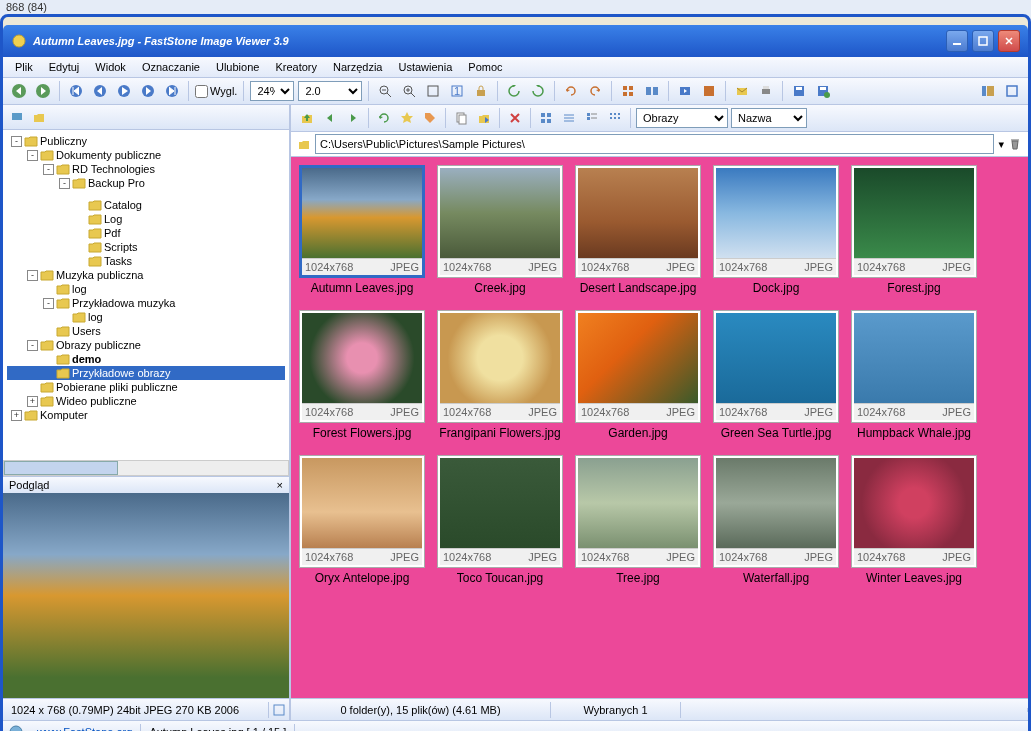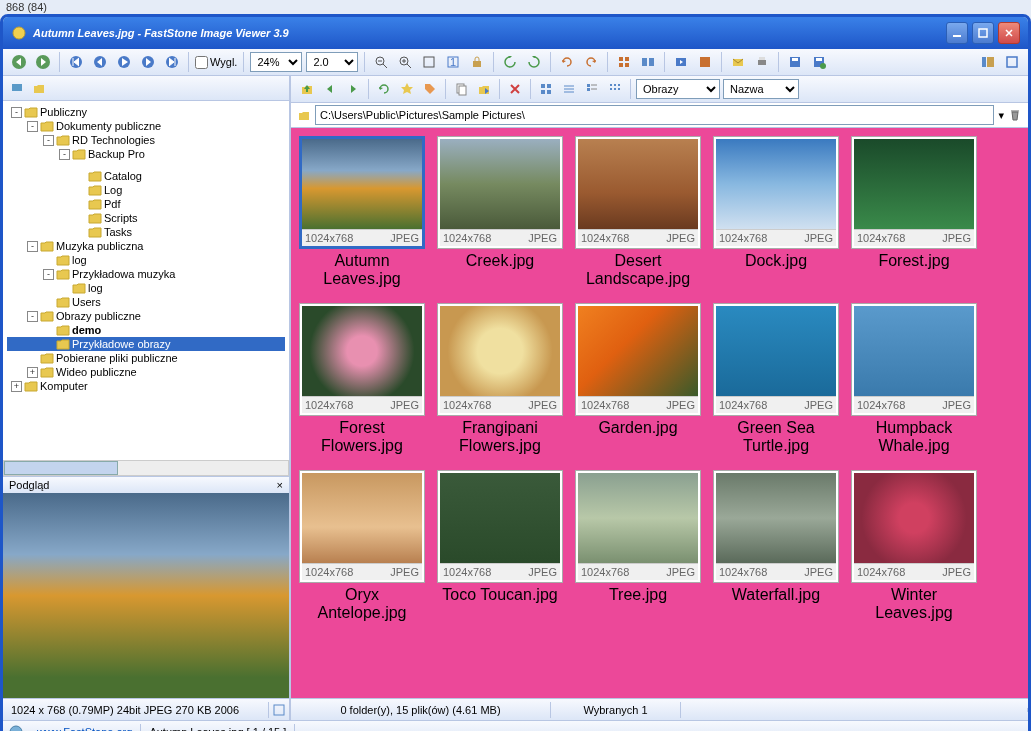--- a/index.html
+++ b/index.html
@@ -1,18 +1,18 @@
 <!DOCTYPE html>
 <html><head>
 <meta charset="utf-8">
 <style>
 * { margin: 0; padding: 0; box-sizing: border-box; font-family: Tahoma, Arial, sans-serif; font-size: 11px; }
 body { background: #e5ecf7; width: 1031px; height: 731px; overflow: hidden; }
 .window { border: 3px solid #1e56c8; border-radius: 8px 8px 0 0; background: #ece9d8; height: 100%; display: flex; flex-direction: column; }
-.titlebar { background: linear-gradient(#3a81e8,#1e56c8); color: #fff; padding: 5px 8px; display: flex; align-items: center; gap: 6px; font-size: 12px; border-radius: 5px 5px 0 0; }
+.titlebar { background: linear-gradient(#3a81e8,#1e56c8); color: #fff; padding: 5px 8px; display: flex; align-items: center; gap: 6px; font-size: 12px; border-radius: 5px 5px 0 0; margin-top: 8px; }
 .titlebar .icon { display:inline-flex; }
 .titlebar .title { flex: 1; font-style: italic; font-weight: bold; }
 .winbtns { display: flex; gap: 4px; }
 .winbtn { width: 22px; height: 22px; background: linear-gradient(#7aa9ee,#4b7bd0); border: 1px solid #2c5fb5; border-radius: 3px; color: #fff; display: flex; align-items: center; justify-content: center; cursor: pointer; }
 .winbtn.close { background: linear-gradient(#ee8a7a,#d04b4b); border-color:#b53a2c; }
 .menubar { background: linear-gradient(#f7f9fe,#e2eaf9); padding: 2px 6px; display: flex; gap: 4px; border-bottom: 1px solid #b8c6e3; }
 .menubar span { padding: 2px 6px; cursor: pointer; }
 .toolbar { background: linear-gradient(#f7f9fe,#dce6f7); padding: 3px 6px; display: flex; align-items: center; gap: 4px; border-bottom: 1px solid #b8c6e3; flex-wrap: nowrap; }
 .tbtn { width: 20px; height: 20px; display: flex; align-items: center; justify-content: center; cursor: pointer; border-radius: 2px; }
 .tsep { width: 1px; height: 20px; background: #b8c6e3; margin: 0 2px; }
@@ -31,21 +31,21 @@
 .main { flex: 1; display: flex; flex-direction: column; background: #fff; }
 .mtoolbar { background: linear-gradient(#f7f9fe,#dce6f7); padding: 3px 6px; display: flex; align-items: center; gap: 3px; border-bottom: 1px solid #b8c6e3; }
 .pathbar { padding: 2px 6px; display: flex; align-items: center; gap: 4px; border-bottom: 1px solid #b8c6e3; background:#fff;}
 .pathbar input { flex: 1; height: 20px; border: 1px solid #7f9db9; padding: 0 4px; font-size:11px;}
 .thumbs { flex: 1; overflow: auto; padding: 8px; display: flex; flex-wrap: wrap; gap: 12px; align-content: flex-start; background:#ec4899;}
 .thumb { width: 126px; cursor: pointer; }
 .thumb .frame { border: 1px solid #aaa; background: #fff; padding: 2px; }
 .thumb.selected .frame { border: 3px solid #316ac5; padding:0;}
 .thumb .img { width: 100%; height: 90px; }
 .thumb .meta { display: flex; justify-content: space-between; font-size: 10px; color: #666; padding: 2px 3px; background: #f0f0f0; border-top:1px solid #ccc;}
-.thumb .name { text-align: center; padding: 3px 0; font-size: 16px; }
+.thumb .name { text-align: center; padding: 3px 0; font-size: 12px; }
 .statusbar { background: linear-gradient(#f7f9fe,#dce6f7); border-top: 1px solid #b8c6e3; display: flex; align-items: center; font-size: 11px; height: 22px; }
 .statuscell { padding: 2px 8px; border-right: 1px solid #b8c6e3; }
 .appborder-top{ height:14px; font-size:11px; color:#333; padding-left:6px; display:flex; align-items:center; gap:10px;}
 .scrollbar-h{ height:16px; background:#eee; border:1px solid #ccc; display:flex;}
 .scrollbar-h .thumb-sb{ background:#c3d4ee; width:40%; border:1px solid #8aa;}
 svg{display:block;}
 </style>
 </head>
 <body>
 
@@ -73,20 +73,31 @@
           </svg>
         </div>
       <div class="winbtn close">
           <svg width="10" height="10">
             <path d="M2 2 L8 8 M8 2 L2 8" stroke="#fff" stroke-width="1.5"></path>
           </svg>
         </div>
     </div>
   </div>
 
+  <div class="menubar" id="menubar">
+      <span>Plik</span>
+      <span>Edytuj</span>
+      <span>Widok</span>
+      <span>Oznaczanie</span>
+      <span>Ulubione</span>
+      <span>Kreatory</span>
+      <span>Narzędzia</span>
+      <span>Ustawienia</span>
+      <span>Pomoc</span>
+    </div>
 
   <div class="toolbar">
     <div class="tbtn">
         <svg width="16" height="16">
           <circle cx="8" cy="8" r="7" fill="#5a9a5a"></circle>
           <path d="M10 4 L5 8 L10 12" fill="#fff"></path>
         </svg>
       </div>
     <div class="tbtn">
         <svg width="16" height="16">
@@ -124,22 +135,22 @@
           <circle cx="7" cy="7" r="6" fill="#4a7ac8"></circle>
           <path d="M10 3v8M4 3l5 4-5 4" fill="#fff" stroke="#fff"></path>
         </svg>
       </div>
     <div class="tsep"></div>
     <label class="tchk">
         <input type="checkbox" style="">
         <span>Wygl.</span>
       </label>
     <div class="tsep"></div>
-    <select class="tselect" style="width:52px"><option>24%</option></select>
-    <select class="tselect" style="width:52px"><option>2.0</option></select>
+    <select class="tselect" style="width:44px"><option>24%</option></select>
+    <select class="tselect" style="width:64px"><option>2.0</option></select>
     <div class="tsep"></div>
     <div class="tbtn">
         <svg width="14" height="14">
           <circle cx="6" cy="6" r="4" fill="none" stroke="#555"></circle>
           <line x1="9" y1="9" x2="13" y2="13" stroke="#555"></line>
           <line x1="4" y1="6" x2="8" y2="6" stroke="#555"></line>
         </svg>
       </div>
     <div class="tbtn">
         <svg width="14" height="14">
@@ -558,21 +569,21 @@
             <svg width="14" height="14">
               <rect x="2" y="2" width="2" height="2" fill="#5a8ac8"></rect>
               <rect x="6" y="2" width="2" height="2" fill="#5a8ac8"></rect>
               <rect x="10" y="2" width="2" height="2" fill="#5a8ac8"></rect>
               <rect x="2" y="6" width="2" height="2" fill="#5a8ac8"></rect>
               <rect x="6" y="6" width="2" height="2" fill="#5a8ac8"></rect>
               <rect x="10" y="6" width="2" height="2" fill="#5a8ac8"></rect>
             </svg>
           </div>
         <div class="tsep"></div>
-        <select class="tselect" style="width:84px"><option>Obrazy</option></select>
+        <select class="tselect" style="width:92px"><option>Obrazy</option></select>
         <select class="tselect" style="width:76px"><option>Nazwa</option></select>
       </div>
       <div class="pathbar">
         <span>
             <svg width="14" height="14">
               <path d="M2 5h3l1-1h6v8H2z" fill="#e8c850"></path>
             </svg>
           </span>
         <input value="C:\Users\Public\Pictures\Sample Pictures\" style="">
         <span>▾</span>

